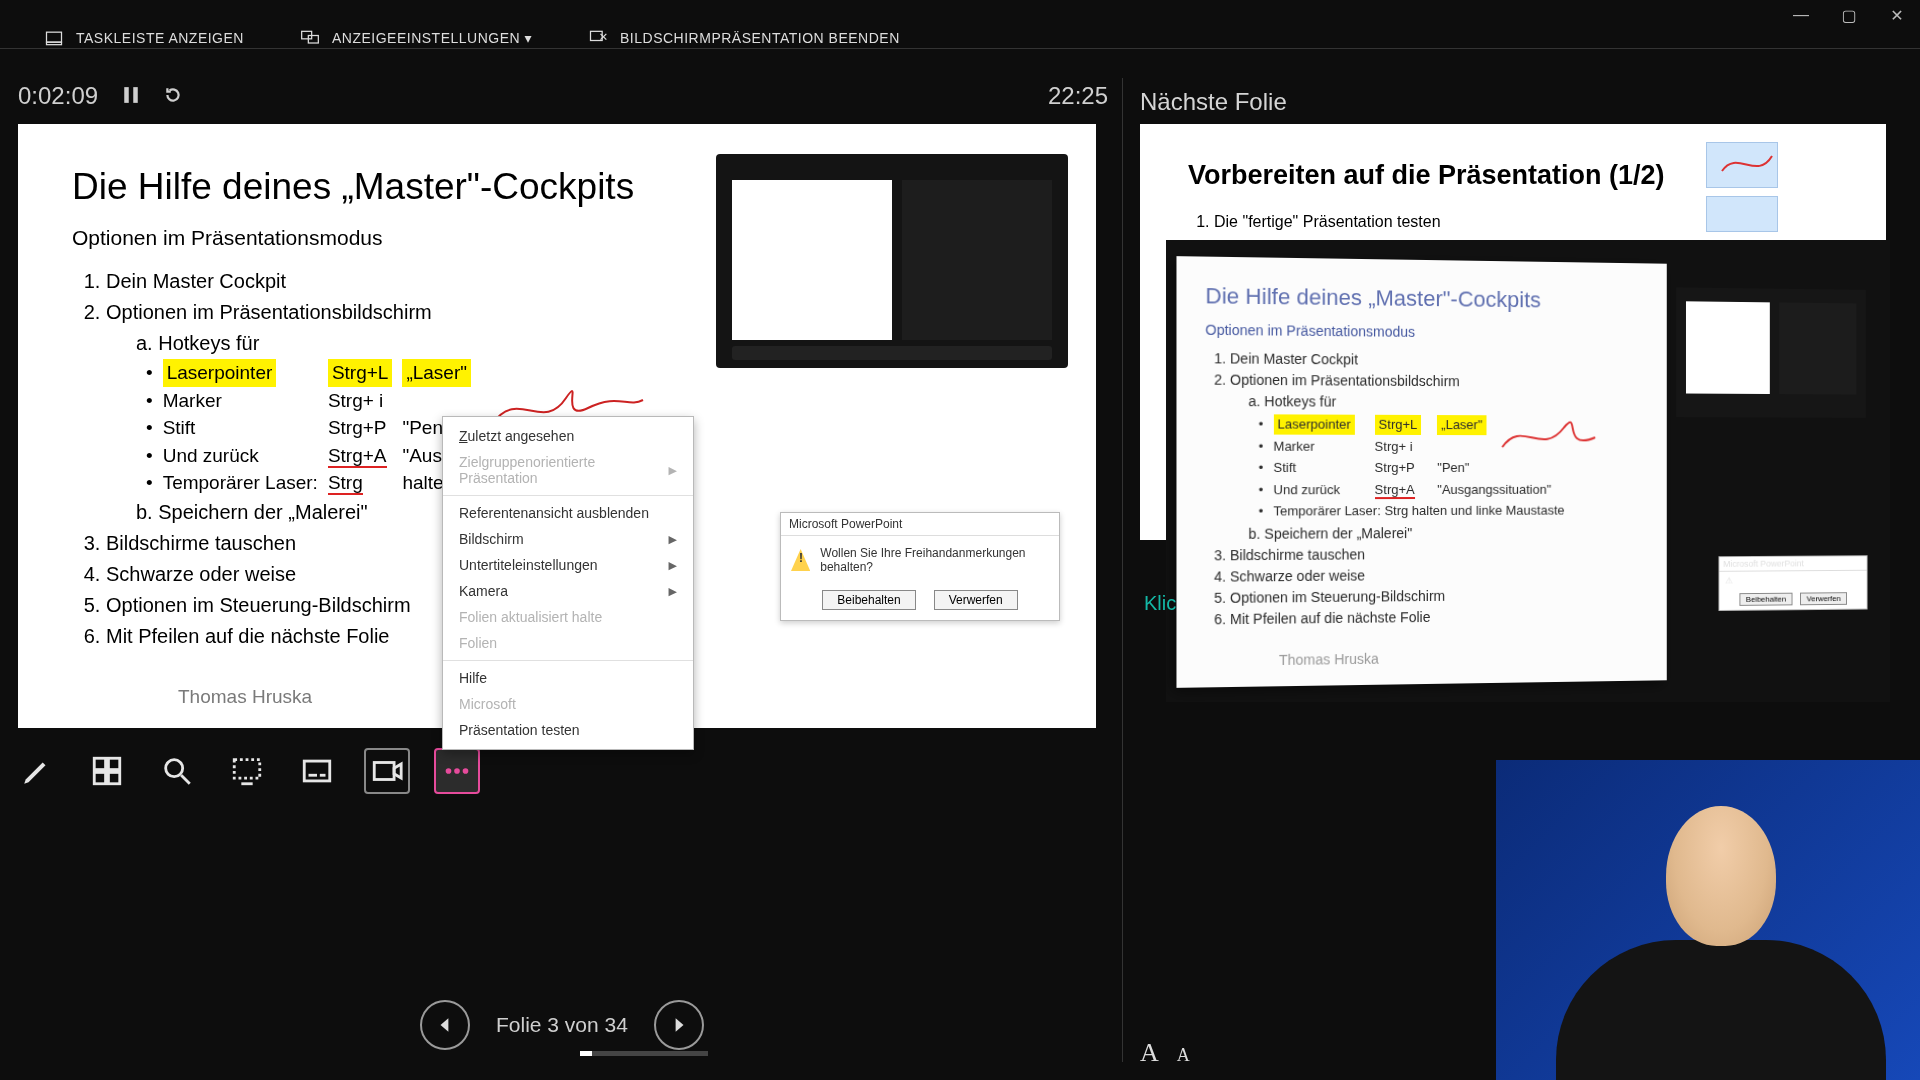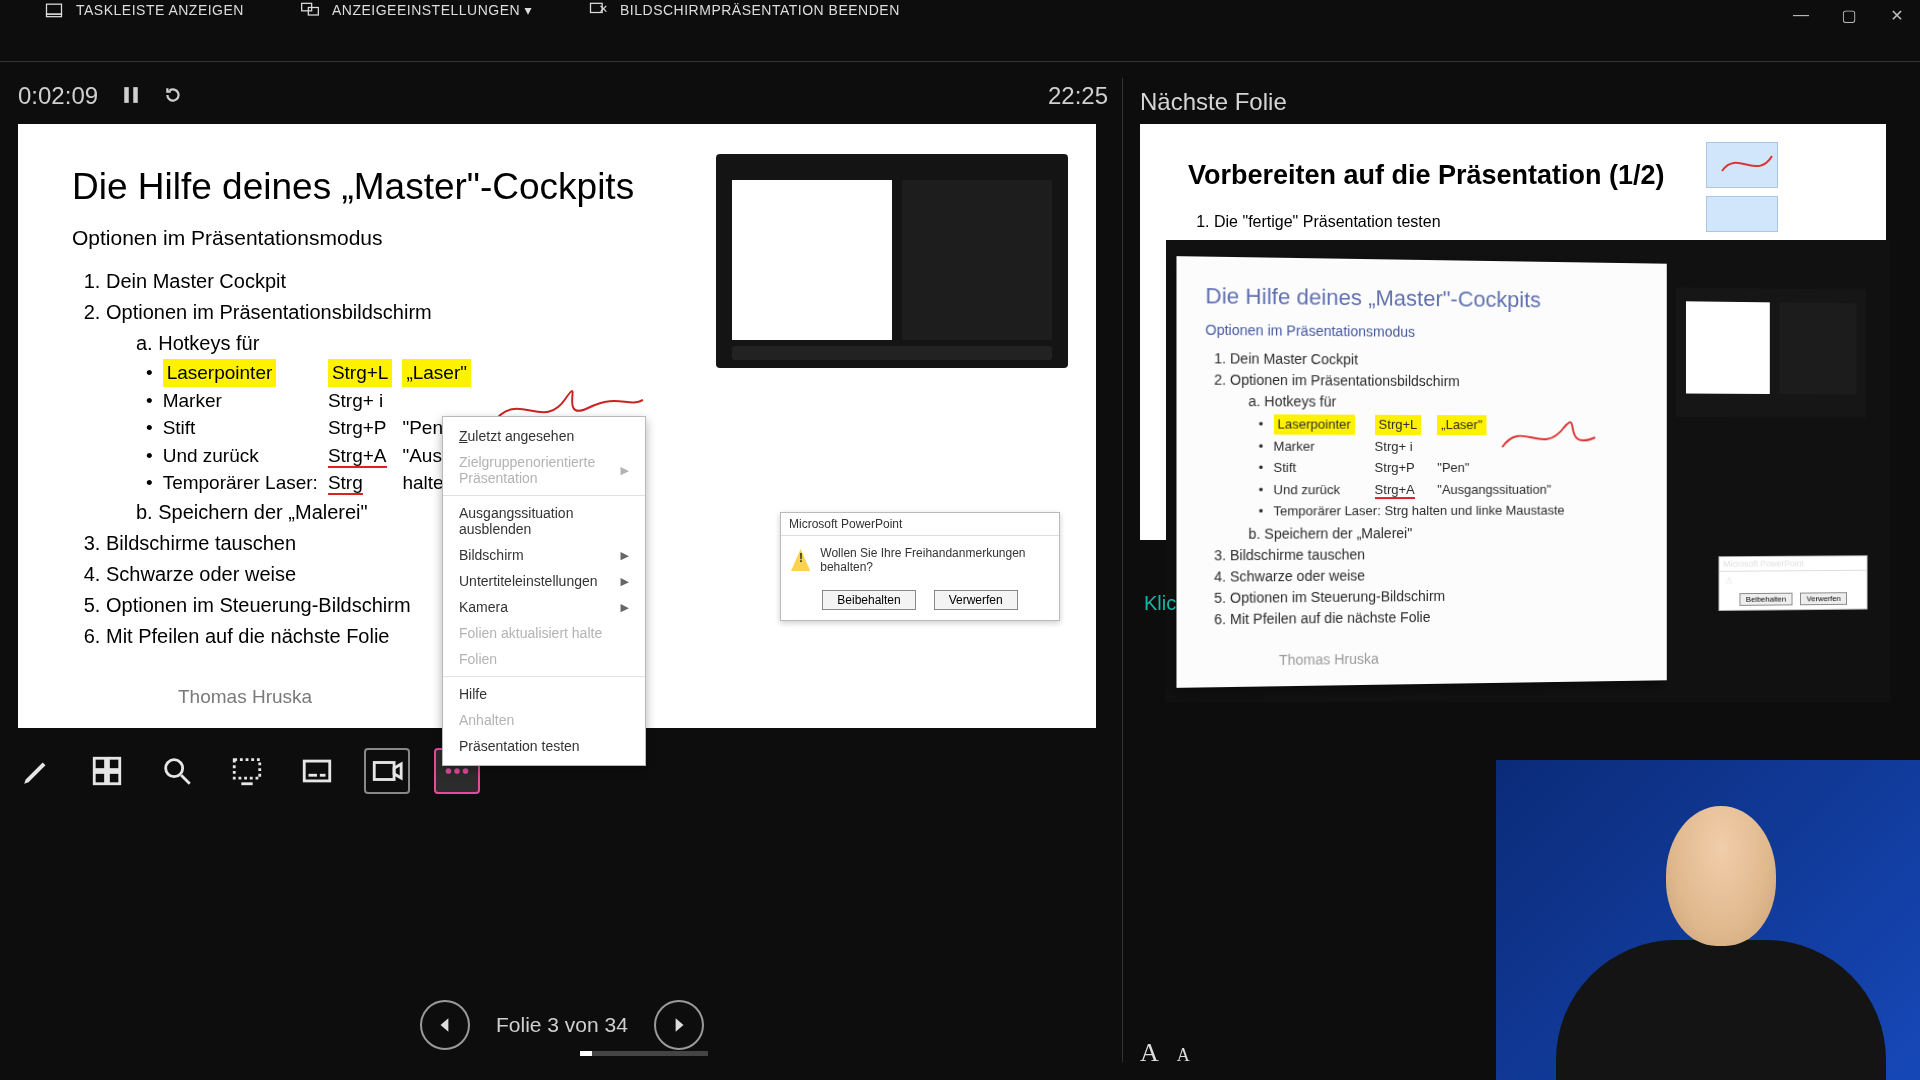--- a/index.html
+++ b/index.html
@@ -9,23 +9,23 @@
     font-family: "Segoe UI", Arial, sans-serif;
     width: 1920px;
     height: 1080px;
     overflow: hidden;
     position: relative;
   }
   
   .topbar {
     position: absolute;
     top: 0; left: 0; right: 0;
-    height: 62px;
+    height: 49px;
     display: flex;
-    align-items: flex-start;
+    align-items: flex-end;
     padding: 0 44px;
     gap: 56px;
     border-bottom: 1px solid #333;
   }
   .top-item { display: flex; align-items: center; gap: 12px; font-size: 14px; letter-spacing: .5px; color: #ddd; cursor: pointer; }
   .top-item svg { width: 20px; height: 20px; }
   
   .win-controls { position: absolute; top: 6px; right: 14px; display: flex; gap: 30px; }
   .win-btn { width: 18px; height: 18px; color: #bbb; cursor: pointer; display:flex; align-items:center; justify-content:center; }
 
@@ -90,21 +90,21 @@
   .dialog-box .btns{display:flex; gap:18px; justify-content:center; padding:6px 0 10px 0;}
   .dialog-box button{padding:2px 14px; border:1px solid #888; background:#f4f4f4; font-size:12px; cursor:pointer;}
 
   
   .scribble{position:absolute; top:378px; left:488px; width:160px; height:60px; pointer-events:none;}
 
   
   .ctx {
     position:absolute;
     top: 416px; left: 442px;
-    width: 204px;
+    width: 252px;
     background:#fff;
     border:1px solid #b9b9b9;
     font-size: 14px;
     color:#333;
     box-shadow:0 4px 10px rgba(0,0,0,.3);
     padding: 6px 0;
     z-index: 20;
   }
   .ctx .mi { padding: 5px 16px; display:flex; justify-content:space-between; align-items:center; cursor:pointer;}
   .ctx .mi.disabled{ color:#b3b3b3; cursor:default;}
@@ -349,21 +349,21 @@
 <div class="ctx">
   <div class="mi">
       <span><span class="und">Z</span><span>uletzt angesehen</span></span>
     </div>
   <div class="mi disabled">
       <span>Zielgruppenorientierte Präsentation</span>
       <span class="chev">▶</span>
     </div>
   <hr>
   <div class="mi">
-      <span>Ausgangssituation ausblenden</span>
+      <span>Referentenansicht ausblenden</span>
     </div>
   <div class="mi">
       <span>Bildschirm</span>
       <span class="chev">▶</span>
     </div>
   <div class="mi">
       <span>Untertiteleinstellungen</span>
       <span class="chev">▶</span>
     </div>
   <div class="mi">
@@ -374,21 +374,21 @@
       <span>Folien aktualisiert halte</span>
     </div>
   <div class="mi disabled">
       <span>Folien</span>
     </div>
   <hr>
   <div class="mi">
       <span>Hilfe</span>
     </div>
   <div class="mi disabled">
-      <span>Anhalten</span>
+      <span>Microsoft</span>
     </div>
   <div class="mi">
       <span>Präsentation testen</span>
     </div>
 </div>
 
 <div class="tools">
   <div class="tool">
       <svg viewBox="0 0 24 24" fill="#e6e6e6">
         <path d="M3 21l3-1 12-12-2-2L4 18z"></path>

